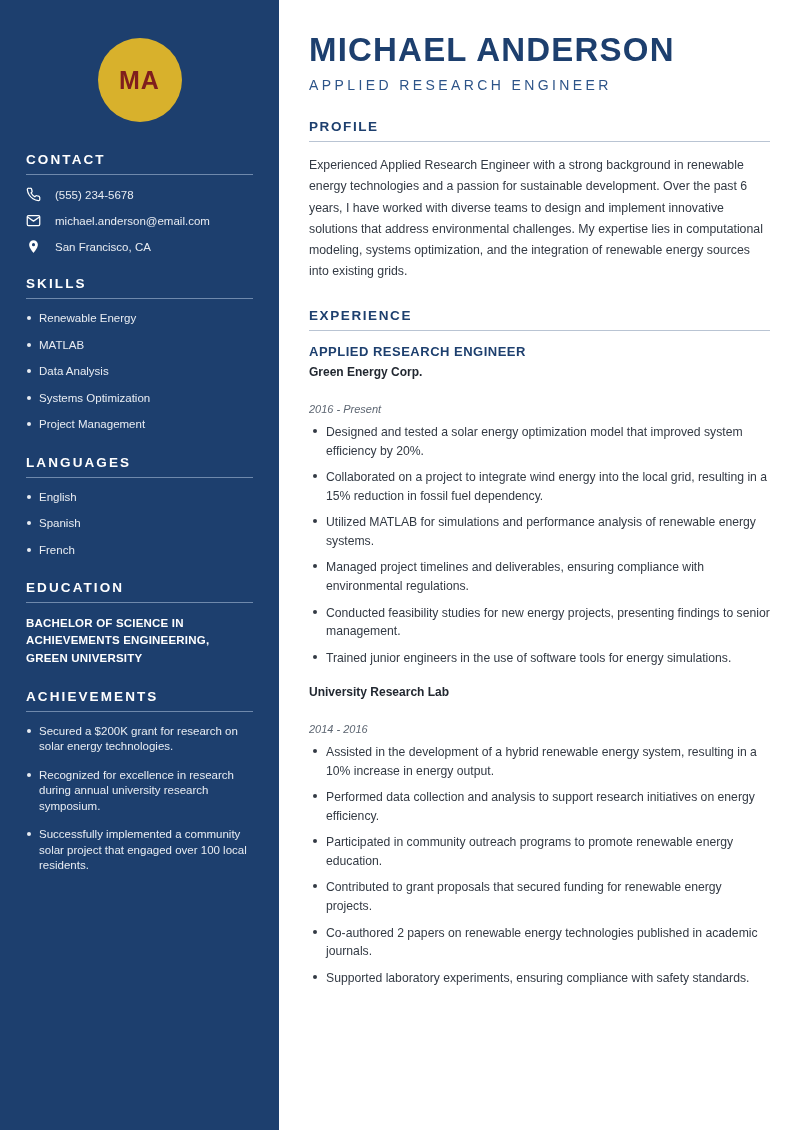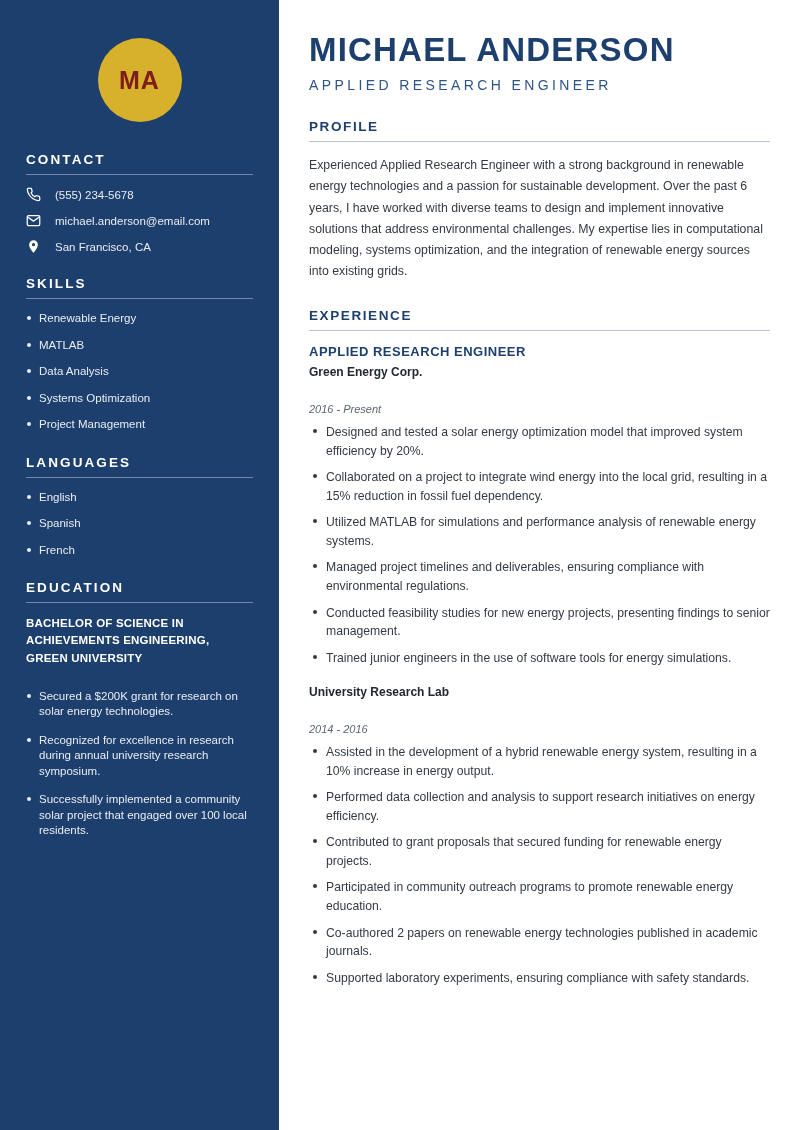--- a/index.html
+++ b/index.html
@@ -228,20 +228,21 @@
         <li>French</li>
       </ul>
     </section>
 
     <section class="side-section">
       <div class="side-title">EDUCATION</div>
       <div class="edu-text">BACHELOR OF SCIENCE IN ACHIEVEMENTS ENGINEERING, GREEN UNIVERSITY</div>
     </section>
 
     <section class="side-section">
+      <div class="side-title">ACHIEVEMENTS</div>
       <ul class="side-list ach-list">
         <li>Secured a $200K grant for research on solar energy technologies.</li>
         <li>Recognized for excellence in research during annual university research symposium.</li>
         <li>Successfully implemented a community solar project that engaged over 100 local residents.</li>
       </ul>
     </section>
 
   </aside>
 
   <main class="main">
@@ -271,21 +272,21 @@
         <li>Trained junior engineers in the use of software tools for energy simulations.</li>
       </ul>
 
       <div class="job">
         <div class="job-company">University Research Lab</div>
         <div class="job-dates">2014 - 2016</div>
       </div>
       <ul class="job-list">
         <li>Assisted in the development of a hybrid renewable energy system, resulting in a 10% increase in energy output.</li>
         <li>Performed data collection and analysis to support research initiatives on energy efficiency.</li>
+        <li>Participated in community outreach programs to promote renewable energy education.</li>
         <li>Contributed to grant proposals that secured funding for renewable energy projects.</li>
-        <li>Participated in community outreach programs to promote renewable energy education.</li>
         <li>Co-authored 2 papers on renewable energy technologies published in academic journals.</li>
         <li>Supported laboratory experiments, ensuring compliance with safety standards.</li>
       </ul>
     </section>
 
   </main>
 </div>
 
 </body></html>

